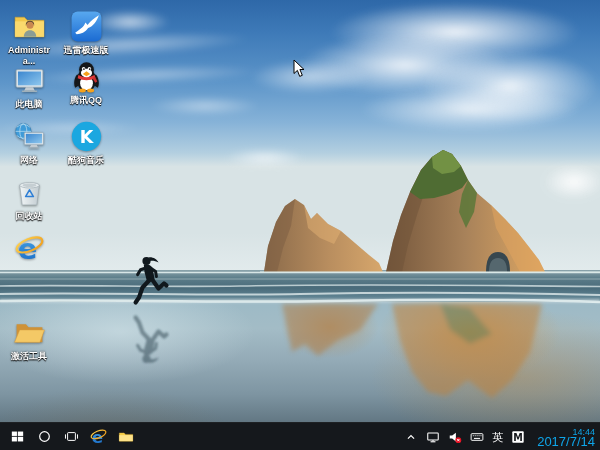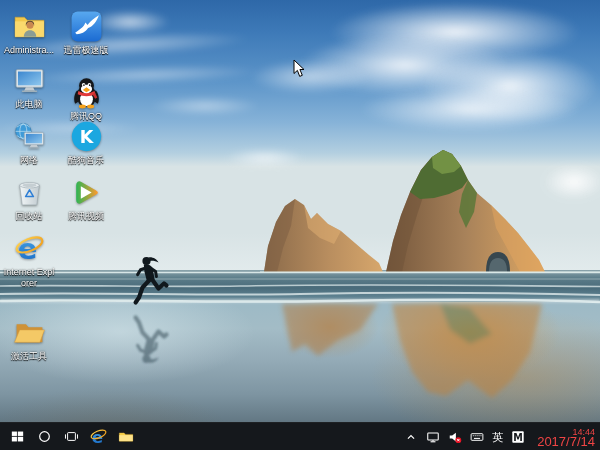--- a/index.html
+++ b/index.html
@@ -24,42 +24,42 @@
       radial-gradient(130px 70px at 470px 30px, rgba(214,146,60,.55), transparent 70%),
       radial-gradient(70px 45px at 330px 25px, rgba(190,130,60,.45), transparent 70%),
       radial-gradient(200px 90px at 520px 75px, rgba(200,140,60,.35), transparent 75%),
       radial-gradient(180px 70px at 120px 30px, rgba(225,240,244,.5), transparent 75%),
       radial-gradient(160px 60px at 110px 130px, rgba(120,100,70,.22), transparent 75%); }
   .shoreline { position:absolute; left:0; top:299px; width:600px; height:5px;
     background:linear-gradient(180deg,rgba(255,255,255,.55),rgba(255,255,255,0)); filter:blur(1px); }
   svg.scene { position:absolute; left:0; top:0; width:600px; height:450px; pointer-events:none; }
 
   
-  .icon-grid { position:absolute; left:0; top:0; width:600px; height:422px; }
+  .icon-grid { position:absolute; left:0; top:0; width:600px; height:422px;font-weight:bold; }
   .desktop-icon { position:absolute; width:54px; text-align:center; cursor:default; }
   .icon-glyph { display:block; width:33px; height:33px; margin:0 auto;
     filter:drop-shadow(0 1px 1px rgba(0,0,0,.35)); }
   .icon-label { display:block; margin-top:2px; font-size:9px; line-height:11px; color:#fff;
     text-shadow:0 1px 1px #000, 0 0 2px rgba(0,0,0,.9); word-break:break-all; }
 
   
   .cursor { position:absolute; left:293px; top:59px; width:12px; height:19px; }
 
   
   .taskbar { position:absolute; left:0; top:422px; width:600px; height:28px;
     background:#15181c; display:flex; align-items:center; border-top:1px solid rgba(255,255,255,.04); }
   .tb-left { display:flex; align-items:center; height:100%; }
   .tb-btn { width:27px; height:28px; display:flex; align-items:center; justify-content:center;
     background:transparent; border:none; padding:0; }
   .tb-btn svg { display:block; }
   .tray { margin-left:auto; display:flex; align-items:center; height:100%; gap:8px; padding-right:5px; }
   .tray-item { display:flex; align-items:center; justify-content:center; height:100%; }
   .tray-item svg { display:block; }
   .tray-text { font-size:11px; color:#fff; line-height:28px; }
-  .clock { text-align:right; color:#ef4444; line-height:10px; padding-left:4px; }
+  .clock { text-align:right; color:#0ea5e9; line-height:10px; padding-left:4px; }
   .clock .t { font-size:9px; }
   .clock .d { font-size:13px; }
 </style>
 </head>
 <body>
 
 <div id="screen">
 
   <div class="wallpaper">
     <div class="sky"></div>
@@ -166,21 +166,21 @@
           <use href="#computer-icon" xlink:href="#computer-icon"></use>
         </svg>
       <span class="icon-label">此电脑</span>
     </div>
       <div class="desktop-icon" style="left: 59px; top: 10px;">
       <svg class="icon-glyph">
           <use href="#thunder-icon" xlink:href="#thunder-icon"></use>
         </svg>
       <span class="icon-label">迅雷极速版</span>
     </div>
-      <div class="desktop-icon" style="left: 59px; top: 76px;">
+      <div class="desktop-icon" style="left: 59px; top: 60px;">
       <svg class="icon-glyph">
           <use href="#qq-icon" xlink:href="#qq-icon"></use>
         </svg>
       <span class="icon-label">腾讯QQ</span>
     </div>
       <div class="desktop-icon" style="left: 2px; top: 120px;">
       <svg class="icon-glyph">
           <use href="#network-icon" xlink:href="#network-icon"></use>
         </svg>
       <span class="icon-label">网络</span>
@@ -190,31 +190,24 @@
           <use href="#kugou-icon" xlink:href="#kugou-icon"></use>
         </svg>
       <span class="icon-label">酷狗音乐</span>
     </div>
       <div class="desktop-icon" style="left: 2px; top: 176px;">
       <svg class="icon-glyph">
           <use href="#recycle-bin-icon" xlink:href="#recycle-bin-icon"></use>
         </svg>
       <span class="icon-label">回收站</span>
     </div>
-      <div class="desktop-icon" style="left: 59px; top: 176px;">
-      <svg class="icon-glyph">
-          <use href="#tencent-video-icon" xlink:href="#tencent-video-icon"></use>
-        </svg>
-      <span class="icon-label">腾讯视频</span>
-    </div>
       <div class="desktop-icon" style="left: 2px; top: 232px;">
       <svg class="icon-glyph">
           <use href="#ie-icon" xlink:href="#ie-icon"></use>
         </svg>
-      <span class="icon-label">Internet Explorer</span>
     </div>
       <div class="desktop-icon" style="left: 2px; top: 316px;">
       <svg class="icon-glyph">
           <use href="#open-folder-icon" xlink:href="#open-folder-icon"></use>
         </svg>
       <span class="icon-label">激活工具</span>
     </div>
     </div>
 
   <svg class="cursor" viewBox="0 0 12 19">

